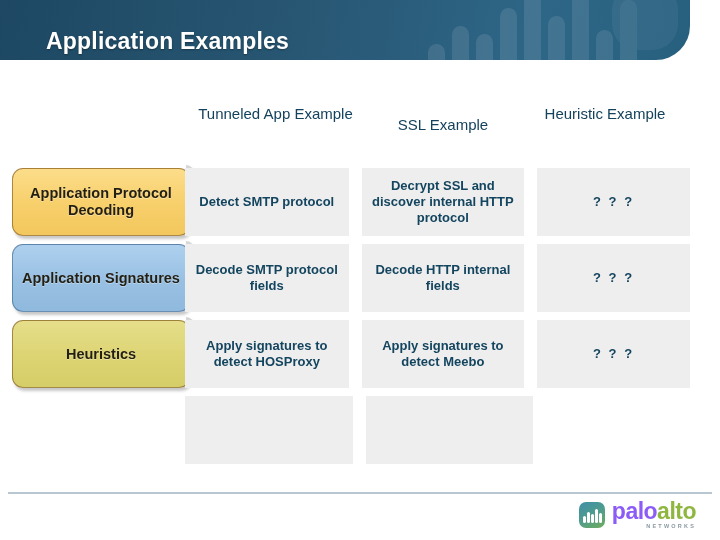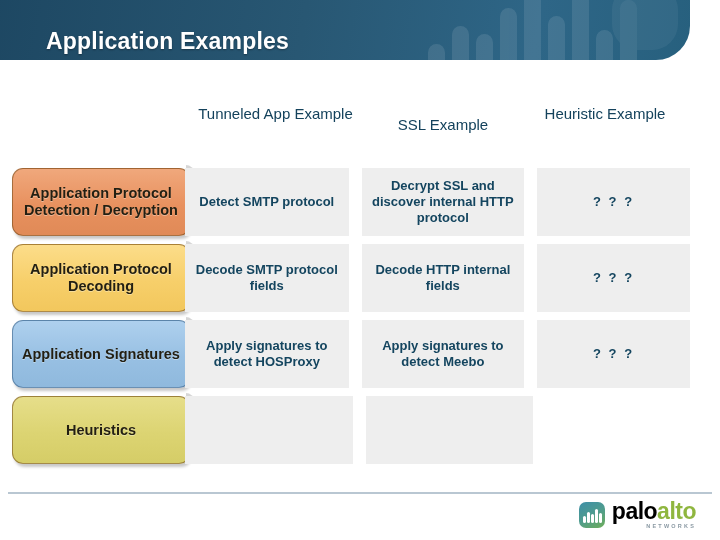--- a/index.html
+++ b/index.html
@@ -217,21 +217,21 @@
   .bm2 { left: 8px;  height: 11px; }
   .bm3 { left: 12px; height: 9px;  }
   .bm4 { left: 16px; height: 14px; }
   .bm5 { left: 20px; height: 10px; }
   .brand-word {
     font-size: 23px;
     font-weight: bold;
     line-height: 22px;
     letter-spacing: -0.5px;
   }
-  .brand-palo { color: #000000; }
+  .brand-palo { color: #8b5cf6; }
   .brand-alto { color: #8fb63f; }
   .brand-sub {
     font-size: 5.5px;
     letter-spacing: 2.2px;
     color: #8a99a3;
     text-align: right;
     margin-top: 1px;
     font-weight: bold;
   }
 </style>
@@ -260,23 +260,20 @@
   </div>
   <div class="col-header c1">
     <span>SSL Example</span>
   </div>
   <div class="col-header c2">
     <span>Heuristic Example</span>
   </div>
 </div>
 
 <div class="stages">
-  <div class="stage s0">
-    <span class="stage-label">Application Protocol Detection / Decryption</span>
-  </div>
   <div class="stage s1">
     <span class="stage-label">Application Protocol Decoding</span>
   </div>
   <div class="stage s2">
     <span class="stage-label">Application Signatures</span>
   </div>
   <div class="stage s3">
     <span class="stage-label">Heuristics</span>
   </div>
 </div>

